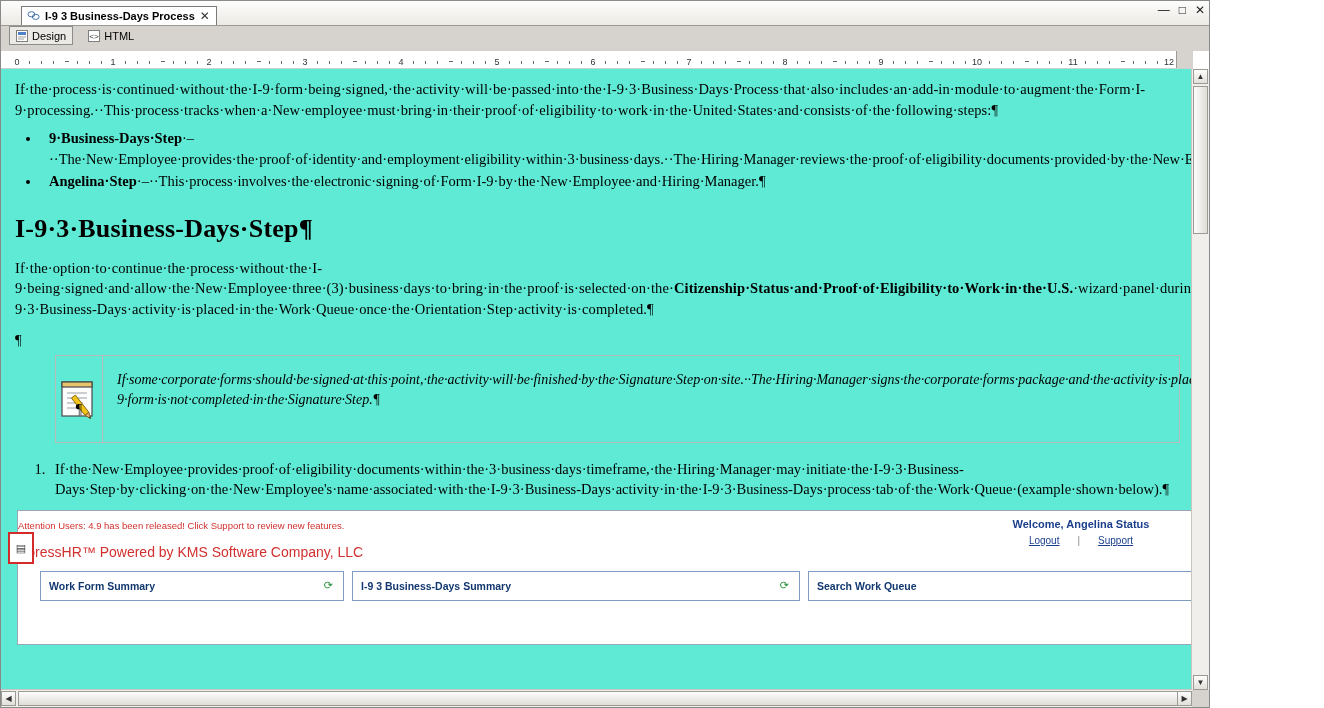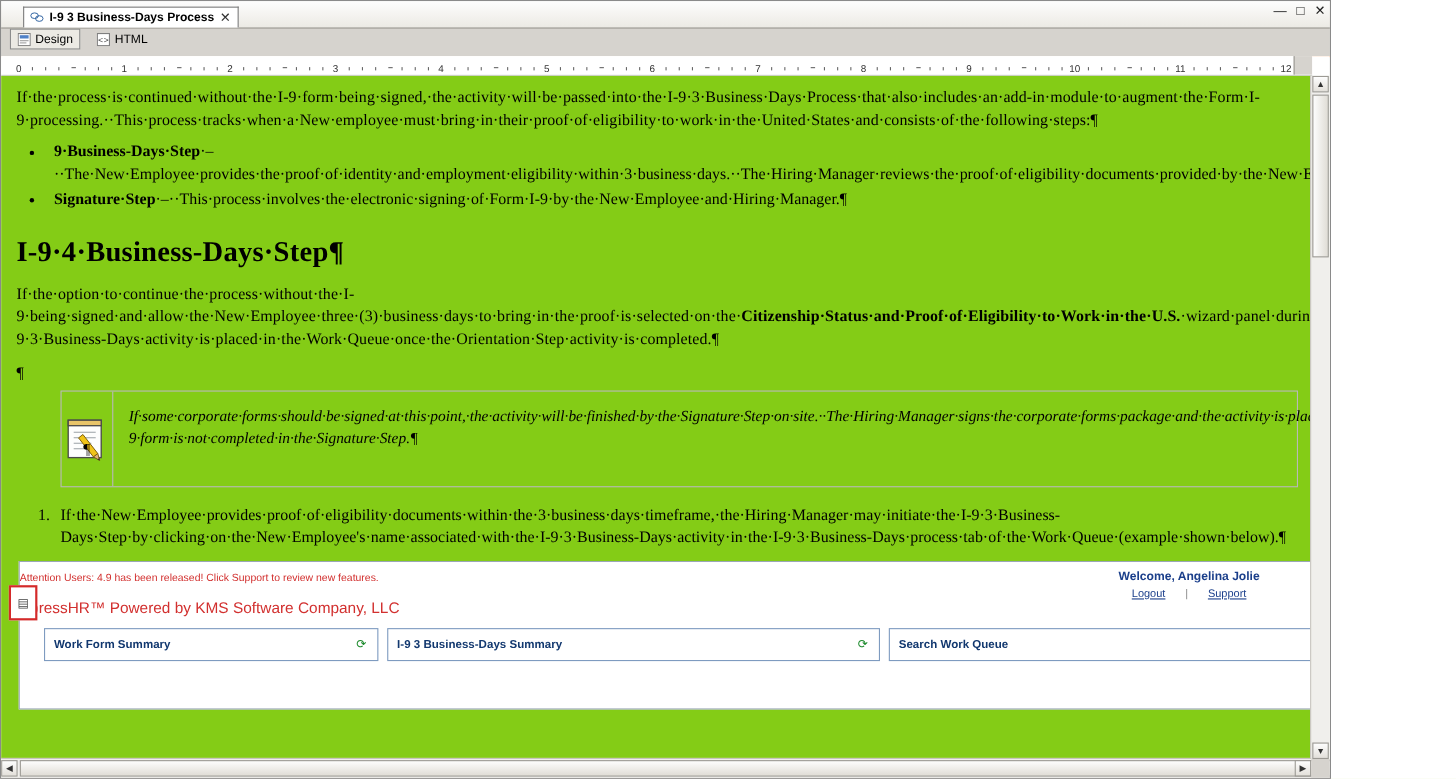--- a/index.html
+++ b/index.html
@@ -132,21 +132,21 @@
     right: 0; top: 0;
     width: 16px; height: 17px;
     background: #d6d3ce;
     border-left: 1px solid #9c9a94;
   }
 
   .page {
     position: absolute;
     left: 0; right: 17px;
     top: 18px; bottom: 17px;
-    background: #84cc16;
+    background: #5eead4;
     overflow: hidden;
     padding: 10px 12px 0 14px;
     box-sizing: border-box;
     color: #000;
   }
   .ptext {
     font-family: "Liberation Serif", serif;
     font-size: 14.5px;
     line-height: 1.42;
     color: #000;
@@ -574,25 +574,25 @@
 
     <div class="page">
 
       <p class="ptext">If·the·process·is·continued·without·the·I-9·form·being·signed,·the·activity·will·be·passed·into·the·I-9·3·Business·Days·Process·that·also·includes·an·add-in·module·to·augment·the·Form·I-9·processing.··This·process·tracks·when·a·New·employee·must·bring·in·their·proof·of·eligibility·to·work·in·the·United·States·and·consists·of·the·following·steps:¶</p>
 
       <ul class="bullets">
         <li>
           <b>9·Business-Days·Step</b><span>·–··The·New·Employee·provides·the·proof·of·identity·and·employment·eligibility·within·3·business·days.··The·Hiring·Manager·reviews·the·proof·of·eligibility·documents·provided·by·the·New·Employee·and·then·types·in·the·document·</span>
         </li>
         <li>
-          <b>Signature·Step</b><span>·–··This·process·involves·the·electronic·signing·of·Form·I-9·by·the·New·Employee·and·Hiring·Manager.¶</span>
+          <b>Angelina·Step</b><span>·–··This·process·involves·the·electronic·signing·of·Form·I-9·by·the·New·Employee·and·Hiring·Manager.¶</span>
         </li>
       </ul>
 
-      <div class="h1">I-9·4·Business-Days·Step¶</div>
+      <div class="h1">I-9·3·Business-Days·Step¶</div>
 
       <p class="ptext"><span>If·the·option·to·continue·the·process·without·the·I-9·being·signed·and·allow·the·New·Employee·three·(3)·business·days·to·bring·in·the·proof·is·selected·on·the·</span><b>Citizenship·Status·and·Proof·of·Eligibility·to·Work·in·the·U.S.</b><span>·wizard·panel·during·the·Orientation·Step·activity,·an·I-9·3·Business-Days·activity·is·placed·in·the·Work·Queue·once·the·Orientation·Step·activity·is·completed.¶</span></p>
 
       <div class="empty-para">¶</div>
 
       <div class="notebox">
         <div class="cell-icon">
           <span class="notepad-icon">
             <svg viewBox="0 0 46 44" width="46" height="44">
               <rect x="6" y="5" width="30" height="34" fill="#fdfdfd" stroke="#4a4a4a" stroke-width="1.2"></rect>
@@ -615,21 +615,21 @@
 
       <ol class="numlist">
         <li>If·the·New·Employee·provides·proof·of·eligibility·documents·within·the·3·business·days·timeframe,·the·Hiring·Manager·may·initiate·the·I-9·3·Business-Days·Step·by·clicking·on·the·New·Employee's·name·associated·with·the·I-9·3·Business-Days·activity·in·the·I-9·3·Business-Days·process·tab·of·the·Work·Queue·(example·shown·below).¶</li>
       </ol>
 
       <div class="webshot">
         <div class="ws-head">
           <div class="ws-alert">Attention Users: 4.9 has been released! Click Support to review new features.</div>
           <div class="ws-powered">XpressHR™ Powered by KMS Software Company, LLC</div>
           <div class="ws-welcome">
-            <div class="w1">Welcome, Angelina Jolie</div>
+            <div class="w1">Welcome, Angelina Status</div>
             <div class="ws-links">
               <a>Logout</a>
               <span class="sep">|</span>
               <a>Support</a>
             </div>
           </div>
           <span class="globe">
             <svg viewBox="0 0 64 62" width="64" height="62">
               <circle cx="34" cy="24" r="20" fill="#2a6fd0" stroke="#14407c" stroke-width="1"></circle>
               <path d="M14 24 h40 M34 4 a28 20 0 0 1 0 40 a28 20 0 0 1 0 -40" fill="none" stroke="#9fd0f5" stroke-width="1"></path>

